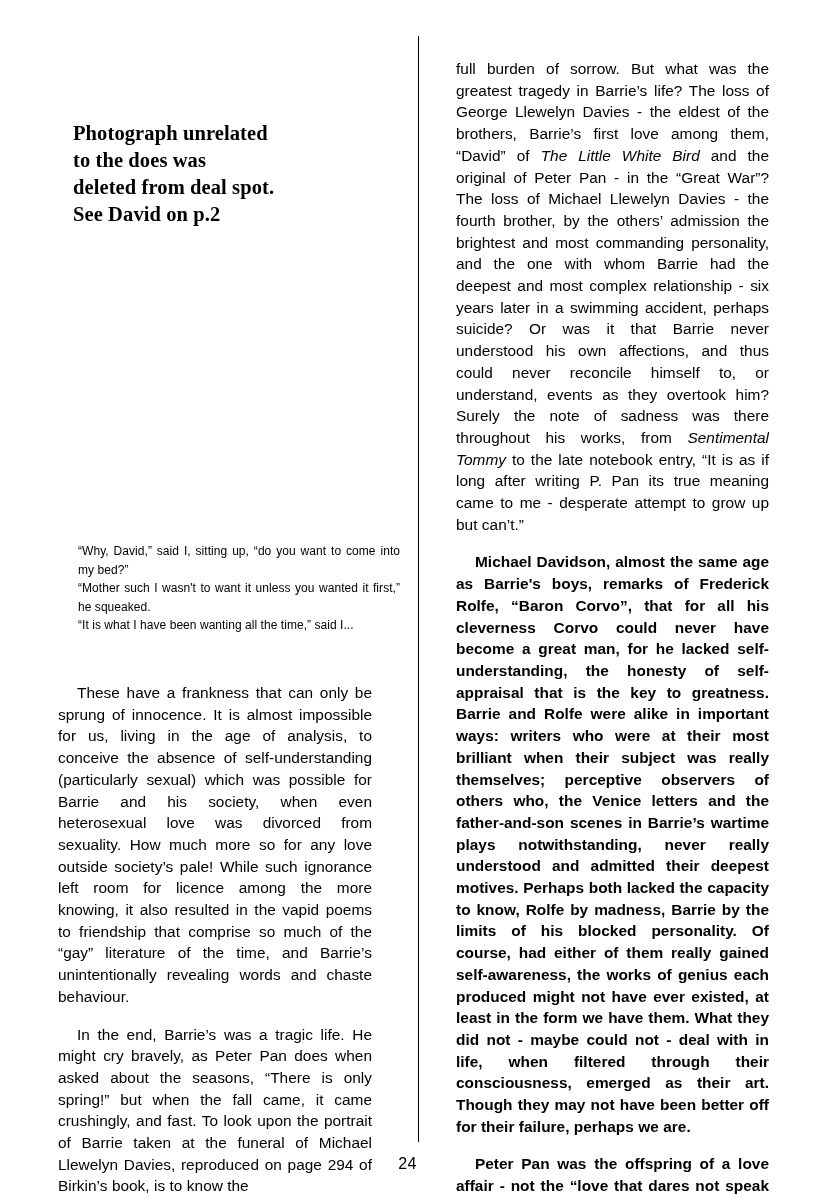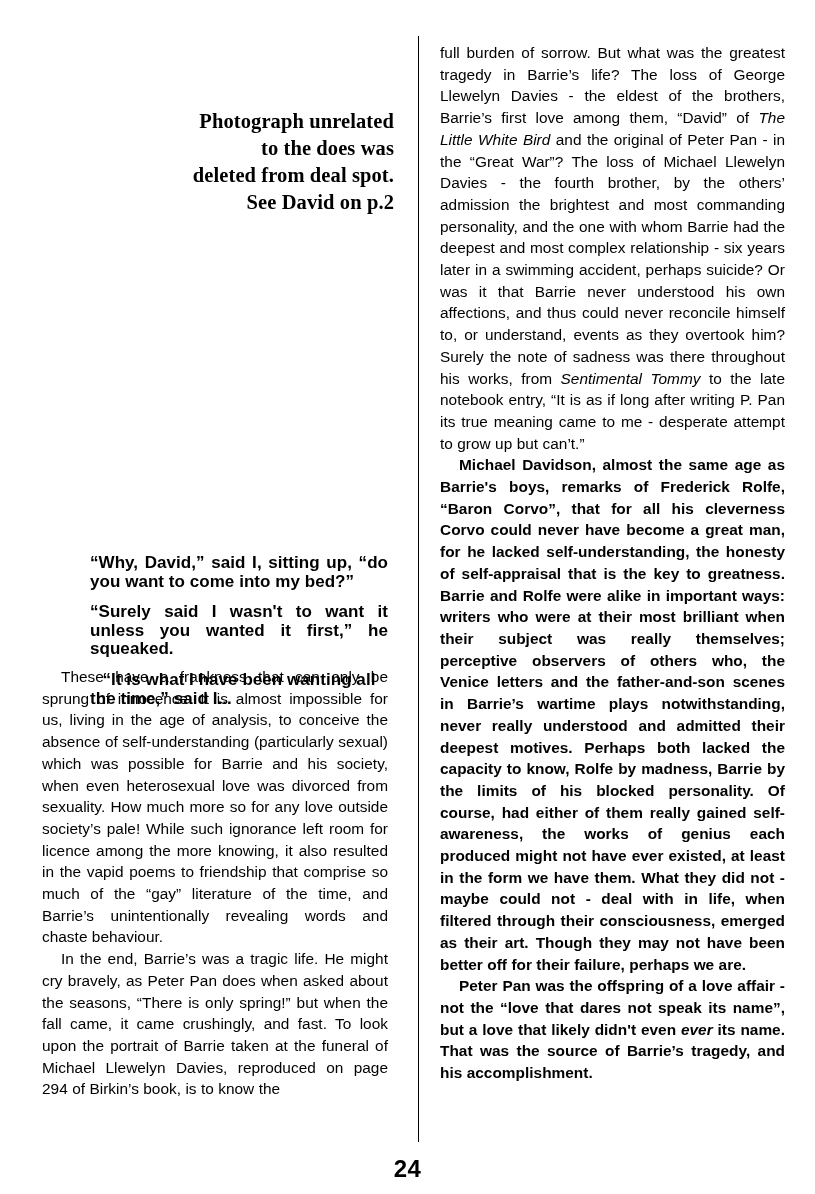--- a/index.html
+++ b/index.html
@@ -40,23 +40,23 @@
   }
   .col-right {
     position: absolute;
     left: 440px;
     top: 42px;
     width: 345px;
   }
 
   
   .photo-note {
-    margin: 0;
+    margin: 12px;
     padding: 68px 6px 0 6px;
-    text-align: right;
+    text-align: left;
     font-family: "Liberation Serif", serif;
     font-weight: bold;
     font-size: 20.5px;
     line-height: 27px;
     letter-spacing: 0.1px;
     color: #000000;
   }
   .photo-note .ln {
     display: block;
     white-space: nowrap;
@@ -65,41 +65,40 @@
   
   .blockquote {
     margin: 0;
     padding: 0;
     position: absolute;
     left: 78px;
     top: 542px;
     width: 322px;
   }
   .blockquote p {
-    margin: 12px;
-    font-size: 17px;
+    margin: 0;
+    font-size: 12px;
     line-height: 18.6px;
     text-align: justify;
     text-align-last: left;
     letter-spacing: 0.05px;
-    font-weight: bold;
   }
   .blockquote p.q-last {
     text-align: center;
   }
 
   
   .body-text {
     position: absolute;
     left: 42px;
     width: 346px;
   }
   .body-text p,
   .col-right p {
-    margin: 0;
+    margin: 16px;
     font-size: 15.4px;
     line-height: 21.7px;
     text-align: justify;
     text-align-last: left;
     text-indent: 19px;
     letter-spacing: 0.02px;
     word-spacing: 0.1px;
   }
   .body-text p.last-para,
   .col-right p.last-para {
@@ -120,22 +119,22 @@
     font-style: italic;
   }
 
   
   .page-number {
     position: absolute;
     left: 0;
     right: 0;
     top: 1155px;
     text-align: center;
-    font-size: 24px;
-    font-weight: bold;
+    font-size: 16px;
+    font-weight: normal;
     letter-spacing: 0.3px;
   }
 </style>
 </head>
 <body>
 
 <div class="page">
 
   <div class="divider"></div>
 
@@ -145,21 +144,21 @@
       <span class="ln">Photograph unrelated</span>
       <span class="ln">to the does was</span>
       <span class="ln">deleted from deal spot.</span>
       <span class="ln">See David on p.2</span>
     </div>
 
   </div>
 
   <div class="blockquote">
     <p>“Why, David,” said I, sitting up, “do you want to come into my bed?”</p>
-    <p>“Surely said I wasn't to want it unless you wanted it first,” he squeaked.</p>
+    <p>“Mother such I wasn't to want it unless you wanted it first,” he squeaked.</p>
     <p class="q-last">“It is what I have been wanting all the time,” said I...</p>
   </div>
 
   <div class="body-text" id="left-body">
     <p>These have a frankness that can only be sprung of innocence. It is almost impossible for us, living in the age of analysis, to conceive the absence of self-understanding (particularly sexual) which was possible for Barrie and his society, when even heterosexual love was divorced from sexuality. How much more so for any love outside society’s pale! While such ignorance left room for licence among the more knowing, it also resulted in the vapid poems to friendship that comprise so much of the “gay” literature of the time, and Barrie’s unintentionally revealing words and chaste behaviour.</p>
     <p class="last-para">In the end, Barrie’s was a tragic life. He might cry bravely, as Peter Pan does when asked about the seasons, “There is only spring!” but when the fall came, it came crushingly, and fast. To look upon the portrait of Barrie taken at the funeral of Michael Llewelyn Davies, reproduced on page 294 of Birkin’s book, is to know the</p>
   </div>
 
   <div class="col-right">
 

